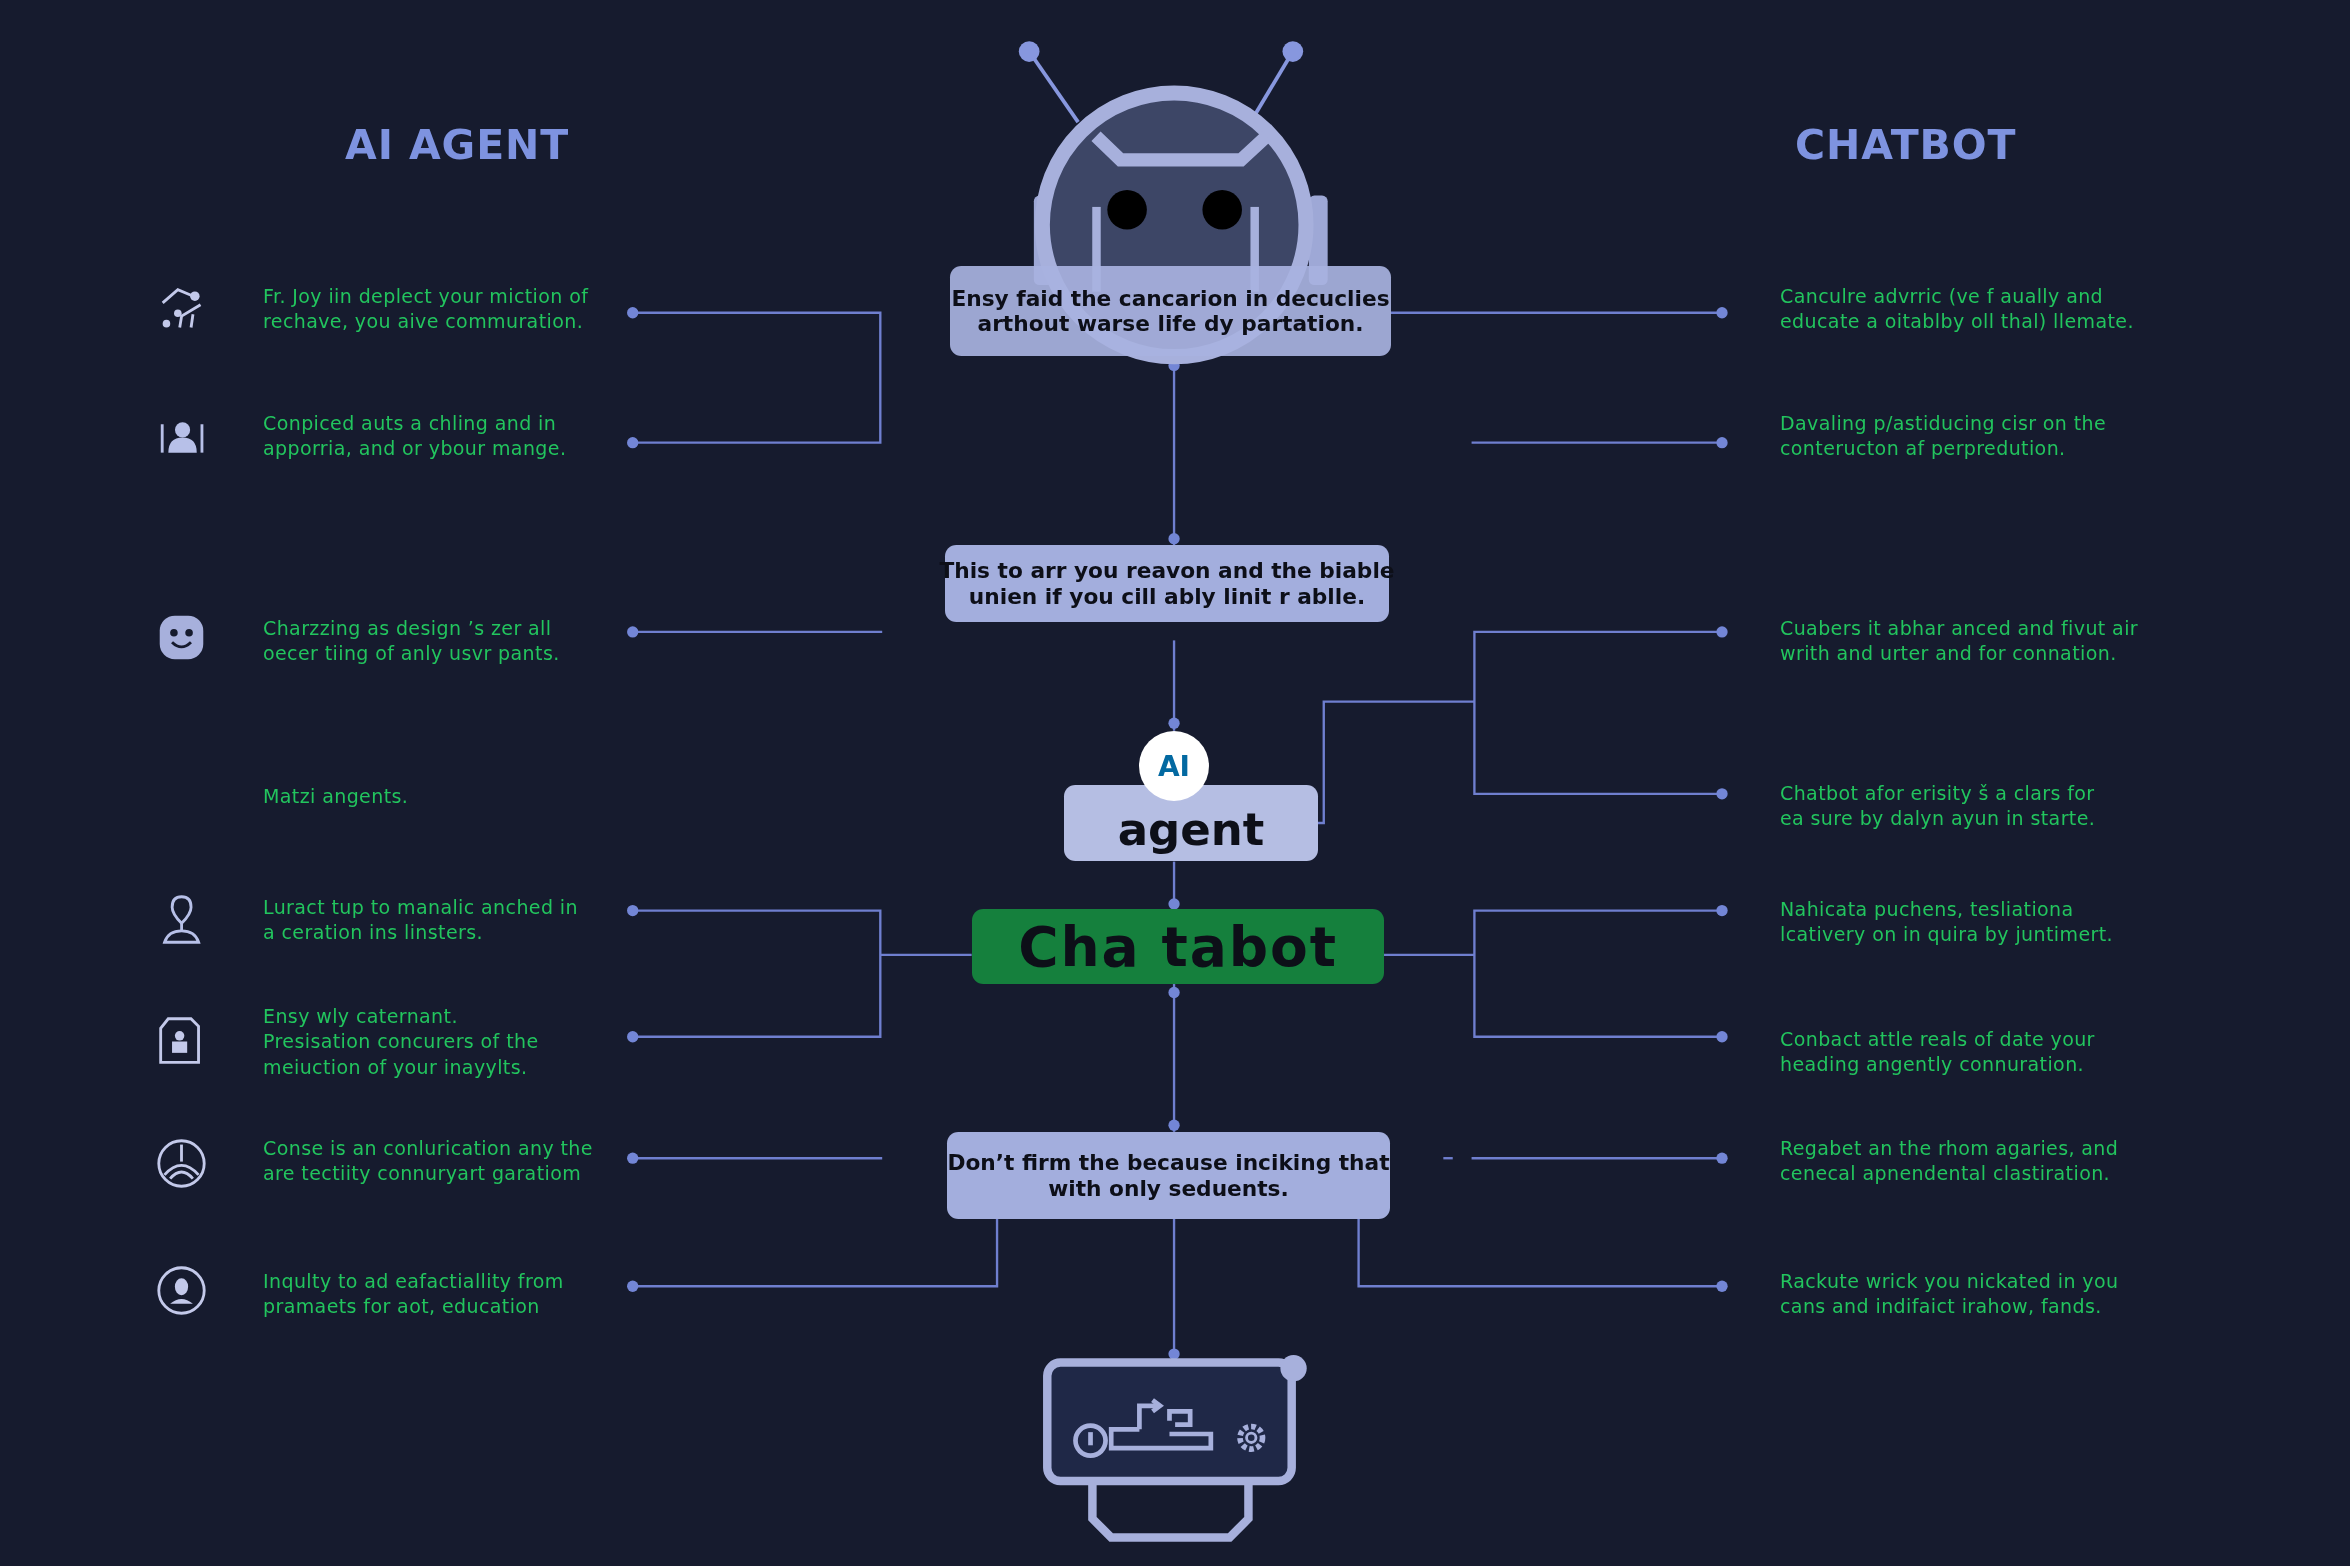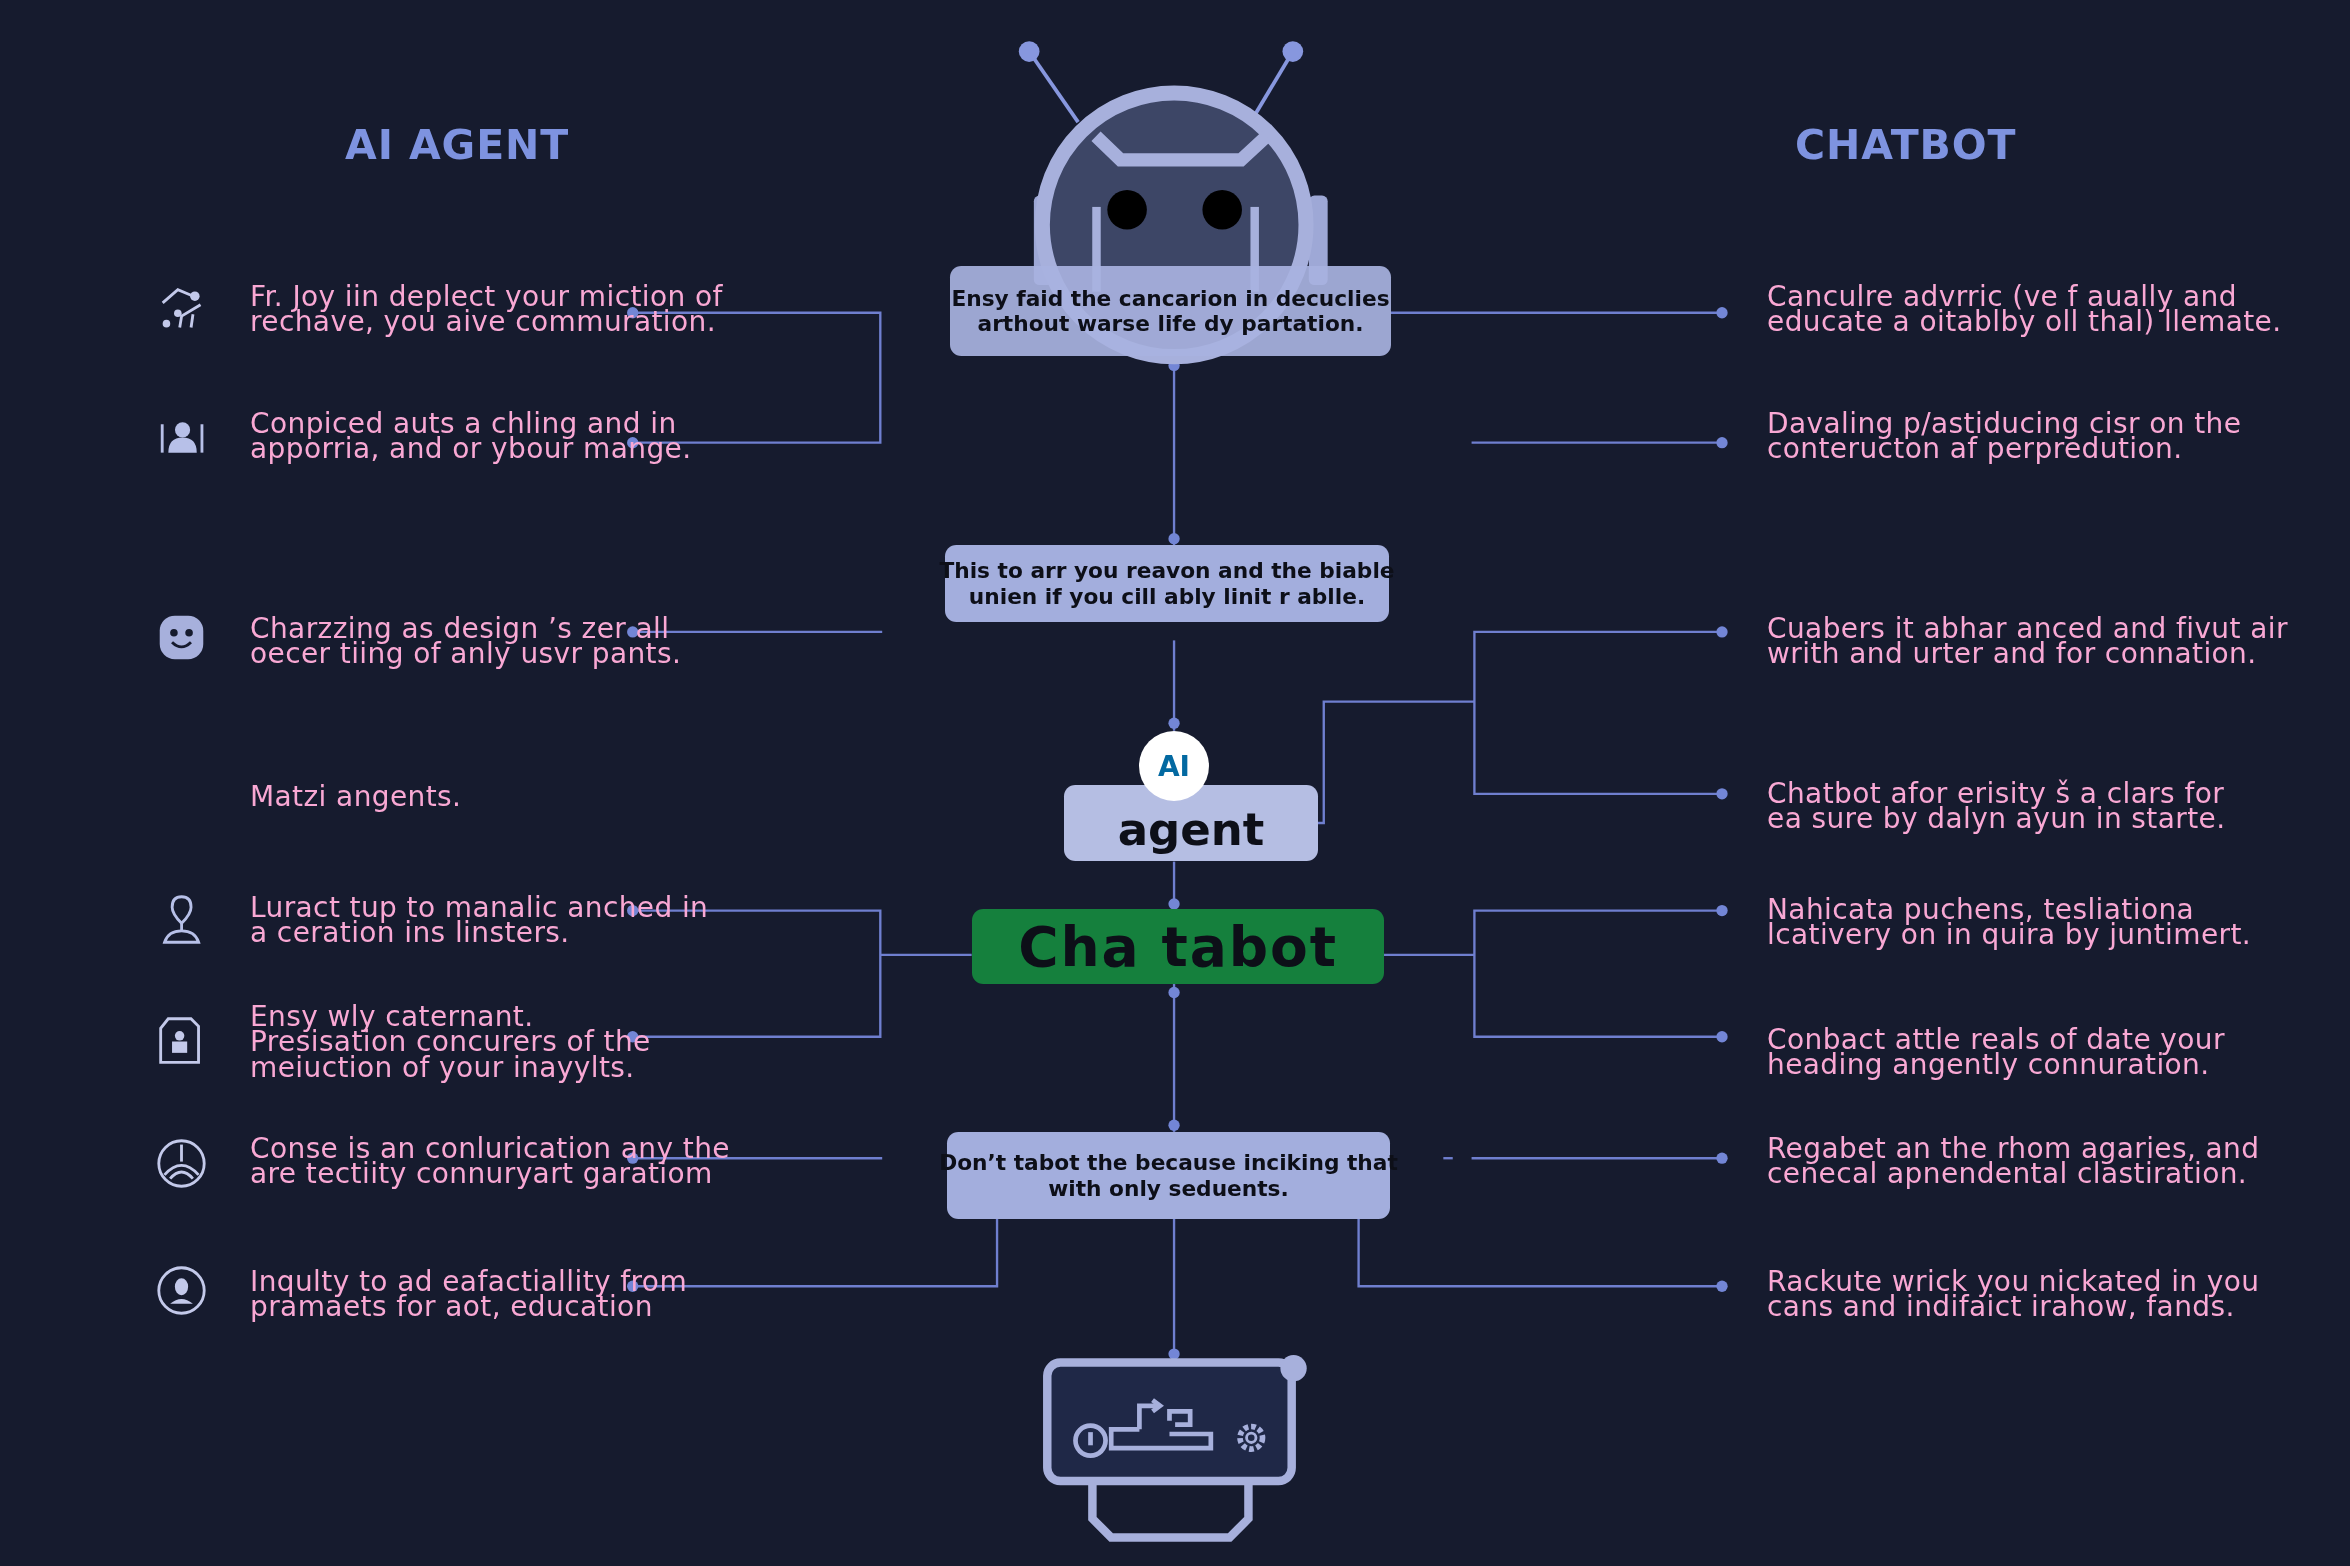--- a/index.html
+++ b/index.html
@@ -1,19 +1,19 @@
 <!DOCTYPE html>
 <html style="font-size:15px"><head>
 <meta charset="utf-8">
 <style>
   html, body { margin:0; padding:0; }
   body { width:2350px; height:1567px; background:#161b2e; position:relative; overflow:hidden; font-family:"Liberation Sans", "DejaVu Sans", sans-serif; }
   .abs { position:absolute; }
   .col-title { position:absolute; font-family:"DejaVu Sans", sans-serif; font-weight:bold; font-size:41px; color:#7e93e0; letter-spacing:0.9px; }
-  .item { position:absolute; color:#f9a8d4; font-size:28px; line-height:25.4px; font-family:"DejaVu Sans", sans-serif; letter-spacing:0.4px; }
+  .item { position:absolute; color:#22c55e; font-size:19px; line-height:25.4px; font-family:"DejaVu Sans", sans-serif; letter-spacing:0.4px;margin-left:13px; }
   .item .line { display:block; white-space:nowrap; }
   .icon { position:absolute; width:53px; height:53px; }
   .box { position:absolute; background:#a3aedd; border-radius:11.3px; color:#0d0f18; font-family:"DejaVu Sans", sans-serif; font-weight:bold; text-align:center; display:flex; flex-direction:column; align-items:center; justify-content:center; font-size:21.7px; line-height:25.4px; }
   .box .line { display:block; white-space:nowrap; }
   svg.wires { position:absolute; left:0; top:0; }
 </style>
 </head>
 <body>
 
 <svg class="wires" width="2350" height="1567" viewBox="0 0 2496 1664">
@@ -107,21 +107,21 @@
 <div class="box" style="left:1064px; top:785px; width:254px; height:76px; background:#b5bee3; font-size:45px; line-height:49px; padding-top:13px; box-sizing:border-box;">
   <span class="line">agent</span>
 </div>
 <div class="abs" style="left:1139px; top:731px; width:70px; height:70px; border-radius:50%; background:#ffffff; color:#0369a1; font-family:'DejaVu Sans', sans-serif; font-weight:bold; font-size:28px; display:flex; align-items:center; justify-content:center;">AI</div>
 
 <div class="box" style="left:972px; top:909px; width:412px; height:75px; background:#15803d; font-size:55px; line-height:58px; letter-spacing:1.9px;">
   <span class="line">Cha tabot</span>
 </div>
 
 <div class="box" style="left:947px; top:1132px; width:443px; height:87px;">
-  <span class="line">Don’t tabot the because inciking that</span>
+  <span class="line">Don’t firm the because inciking that</span>
   <span class="line">with only seduents.</span>
 </div>
 
 <svg class="abs" style="left:1036px; top:1351px;" width="282" height="198" viewBox="0 0 300 210">
   <rect x="12" y="12" width="260" height="126" rx="14" fill="#1f2847" stroke="#a7b0dc" stroke-width="9"></rect>
   <polyline points="60,138 60,178 80,198 206,198 226,178 226,138" fill="none" stroke="#a7b0dc" stroke-width="9"></polyline>
   <circle cx="274" cy="18" r="14" fill="#a7b0dc"></circle>
   <g>
     <circle cx="58" cy="95" r="16" fill="none" stroke="#a7b0dc" stroke-width="5"></circle>
     <line x1="58" y1="86" x2="58" y2="100" stroke="#a7b0dc" stroke-width="5"></line>

